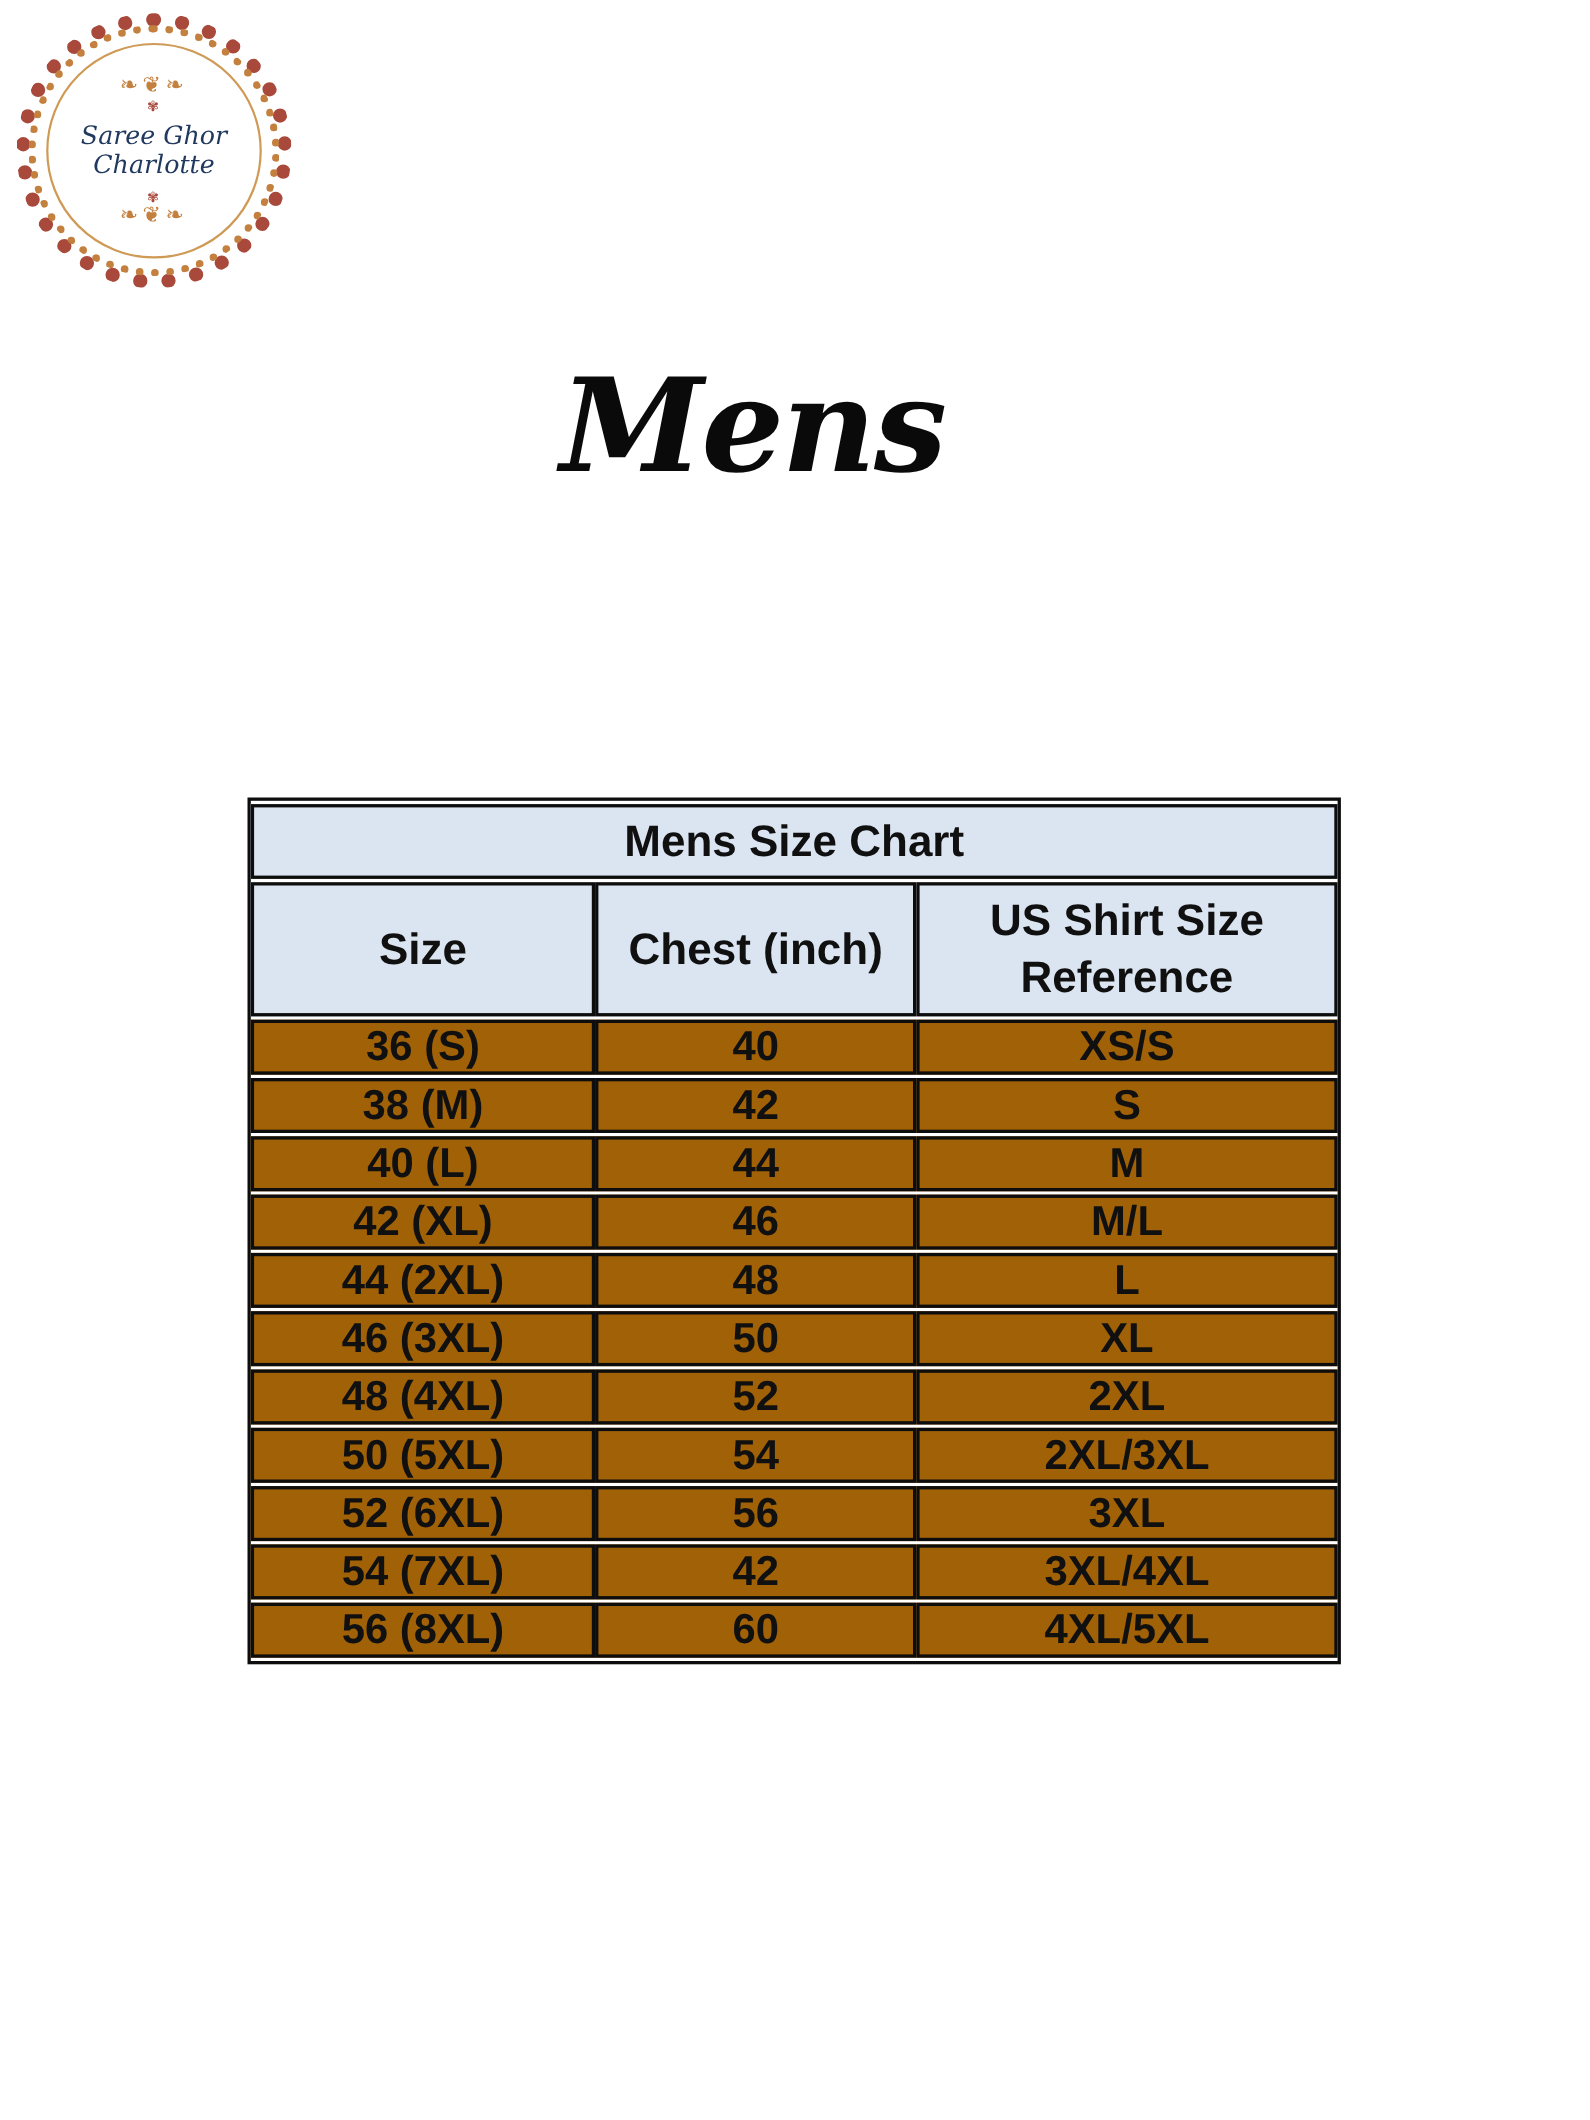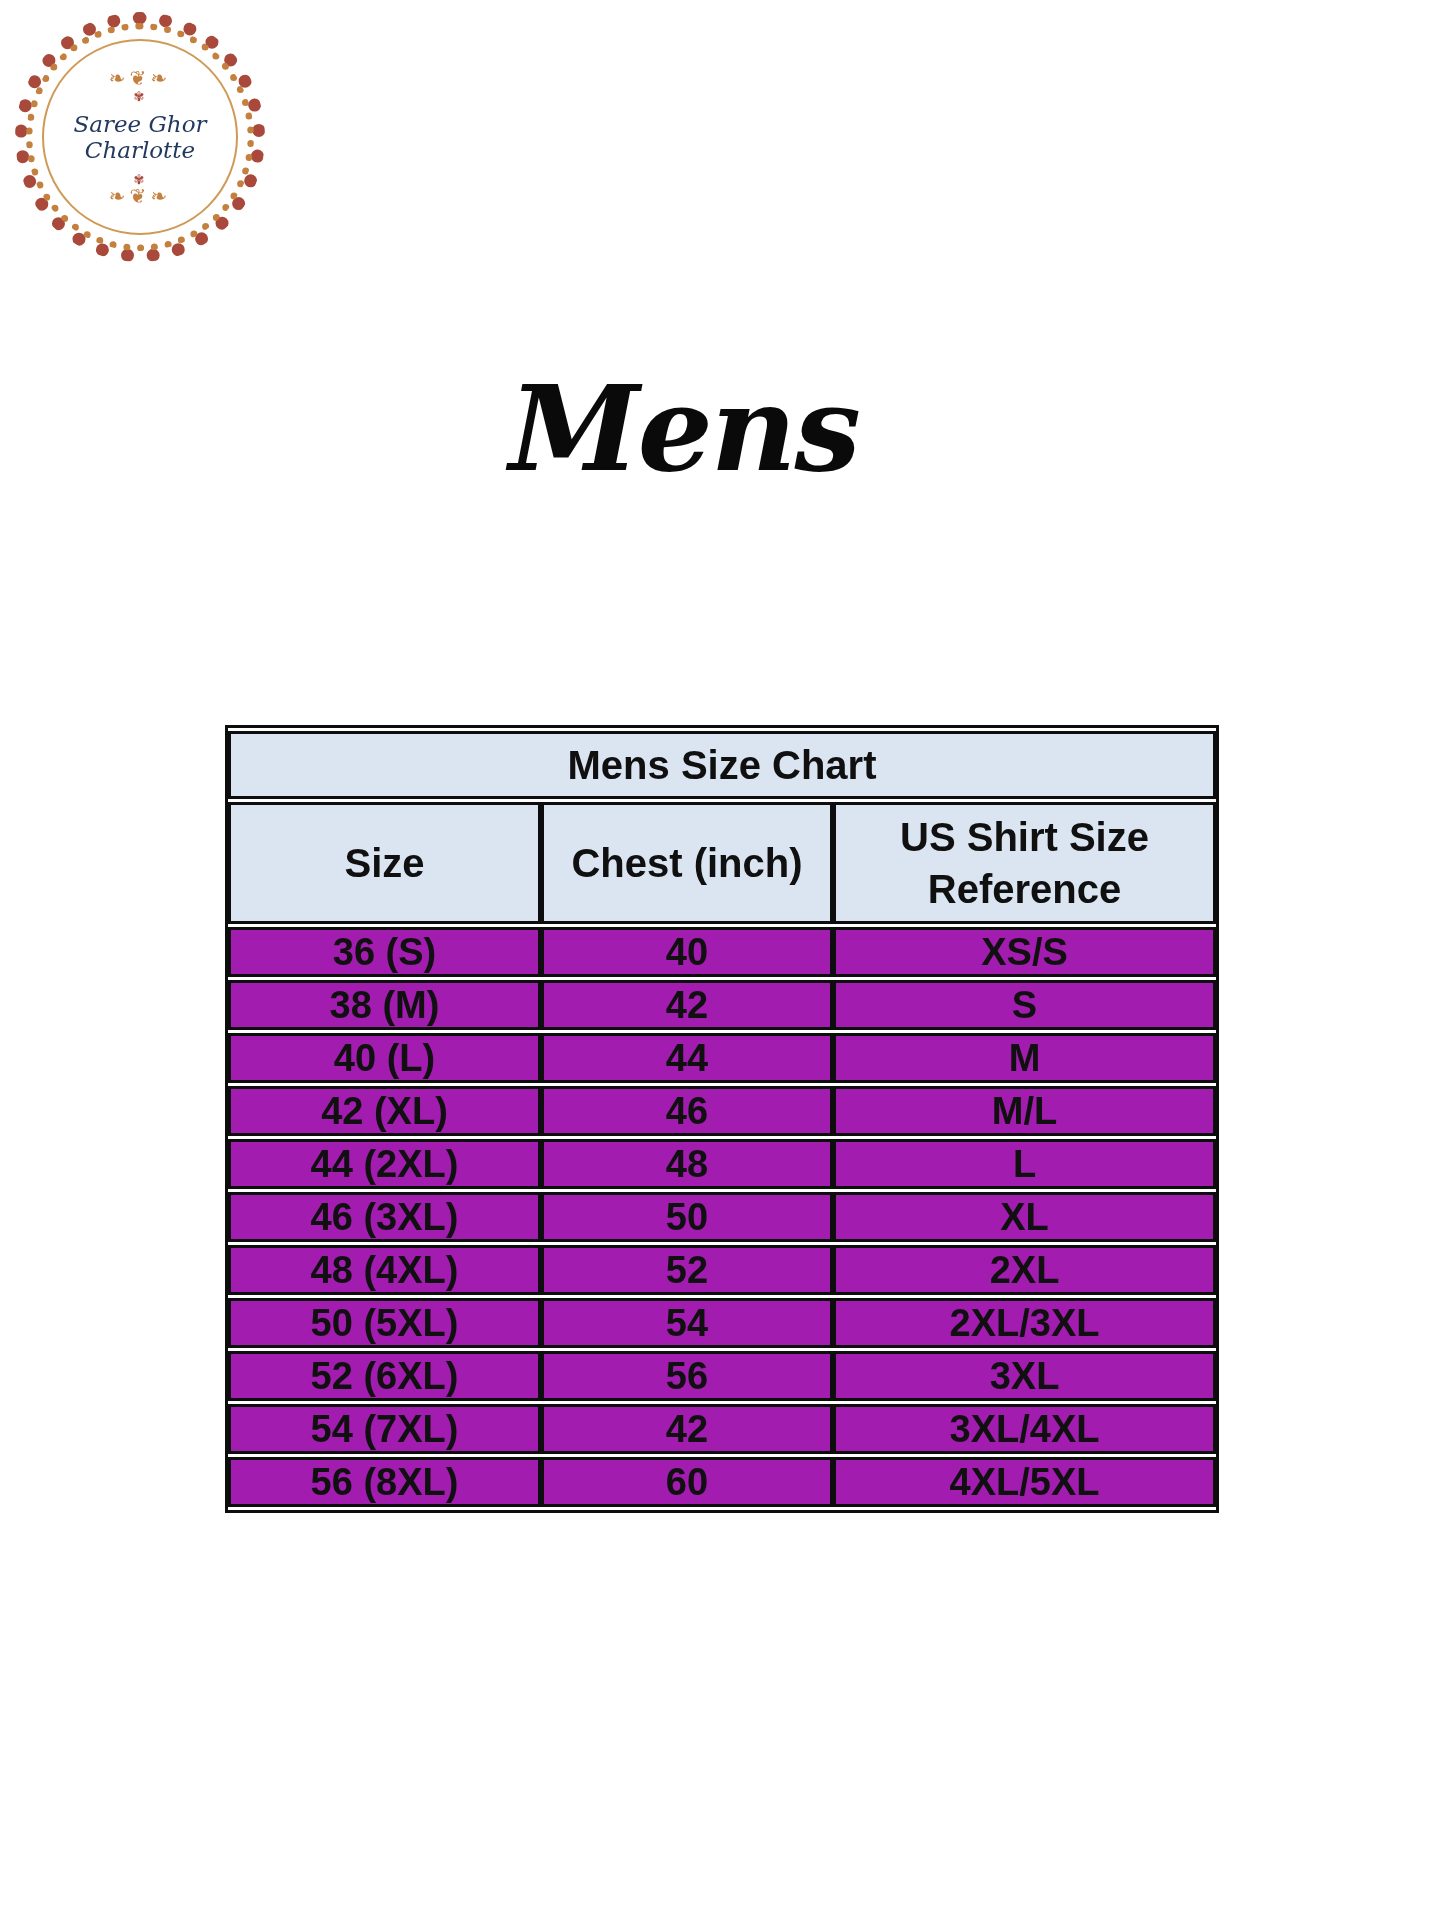--- a/index.html
+++ b/index.html
@@ -46,21 +46,20 @@
   
   .mens-title {
     position:absolute; left:684px; top:322px;
     transform:translateX(-50%);
     font-family:"DejaVu Serif", serif;
     font-style:italic; font-weight:bold;
     font-size:118px; line-height:1.1;
     color:#0a0a0a;
     letter-spacing:-2px;
     white-space:nowrap;
-    margin-top:42px;
   }
 
   
   .table-wrap { position:absolute; left:225px; top:725px; width:988px; }
   table.size-chart {
     width:100%;
     table-layout:fixed;
     border-collapse:separate;
     border-spacing:0 3px;
     border:3px solid var(--border-c, #0d0d0d);
@@ -78,21 +77,21 @@
   }
   tr.chart-title-row th {
     background:var(--header-bg, #dbe5f1);
     height:68px; font-size:40px;
   }
   tr.col-header-row th {
     background:var(--header-bg, #dbe5f1);
     height:122px; font-size:40px; line-height:1.3;
   }
   tr.data-row td {
-    background:#a21caf;
+    background:#a16207;
     height:50px; font-size:38px;
   }
 </style>
 </head>
 <body>
 
 <div class="page">
 
   <div class="logo">
     <div class="logo-ring-outer"></div>

